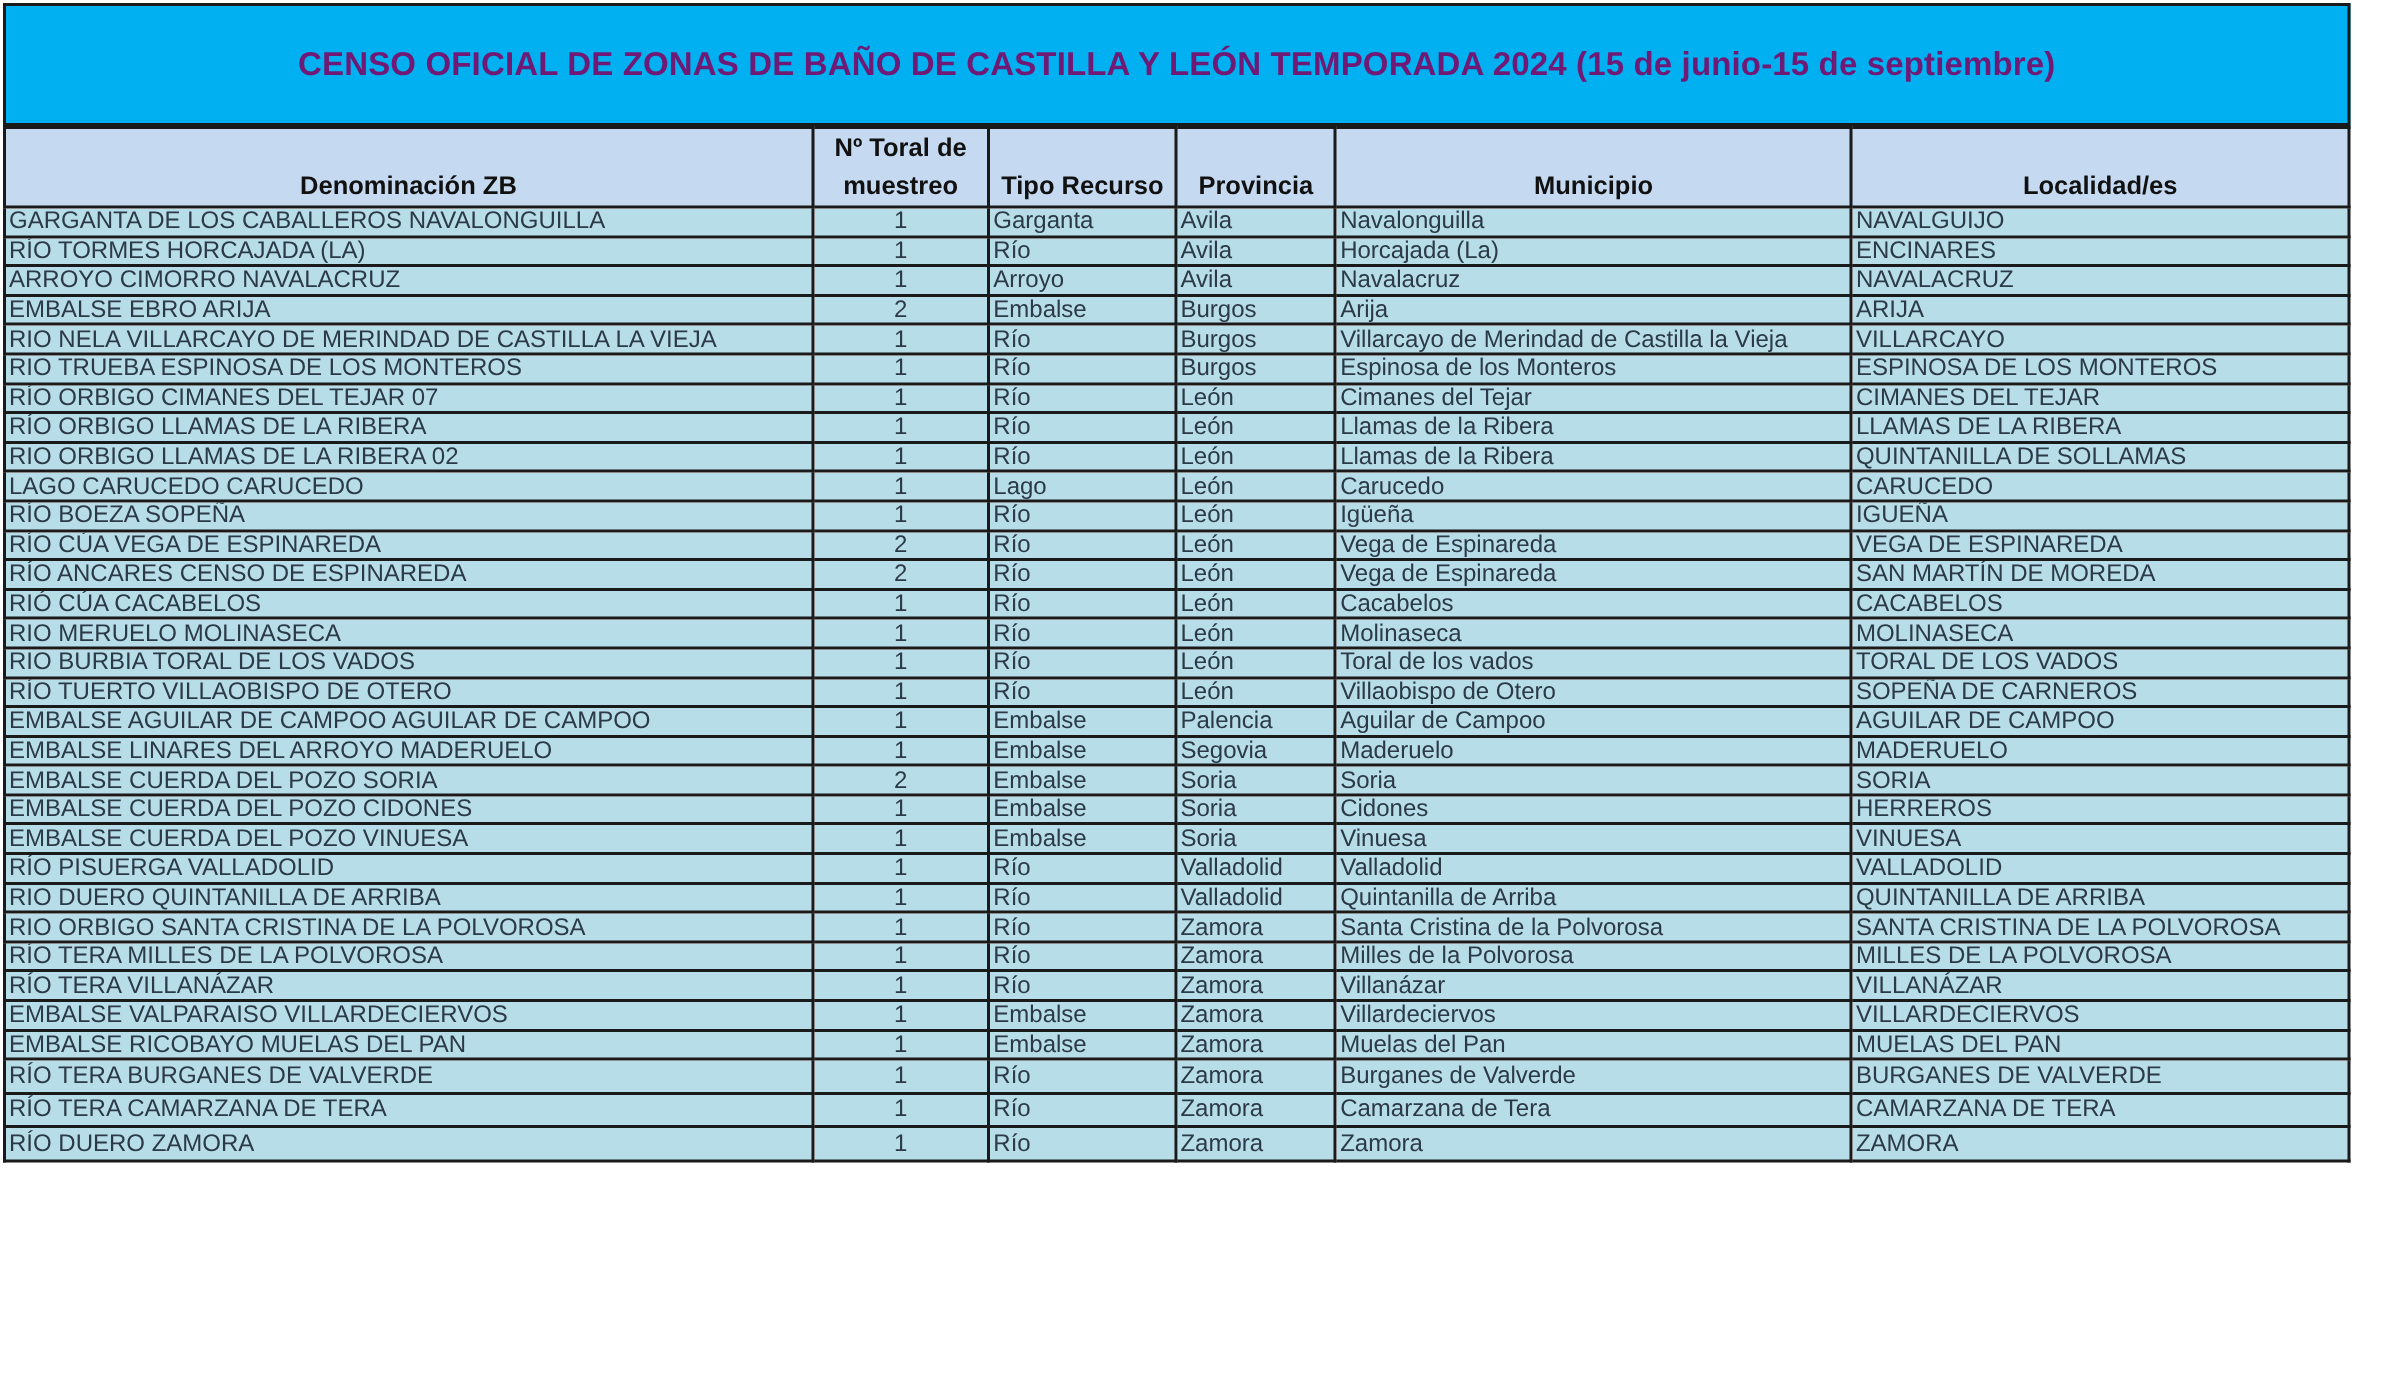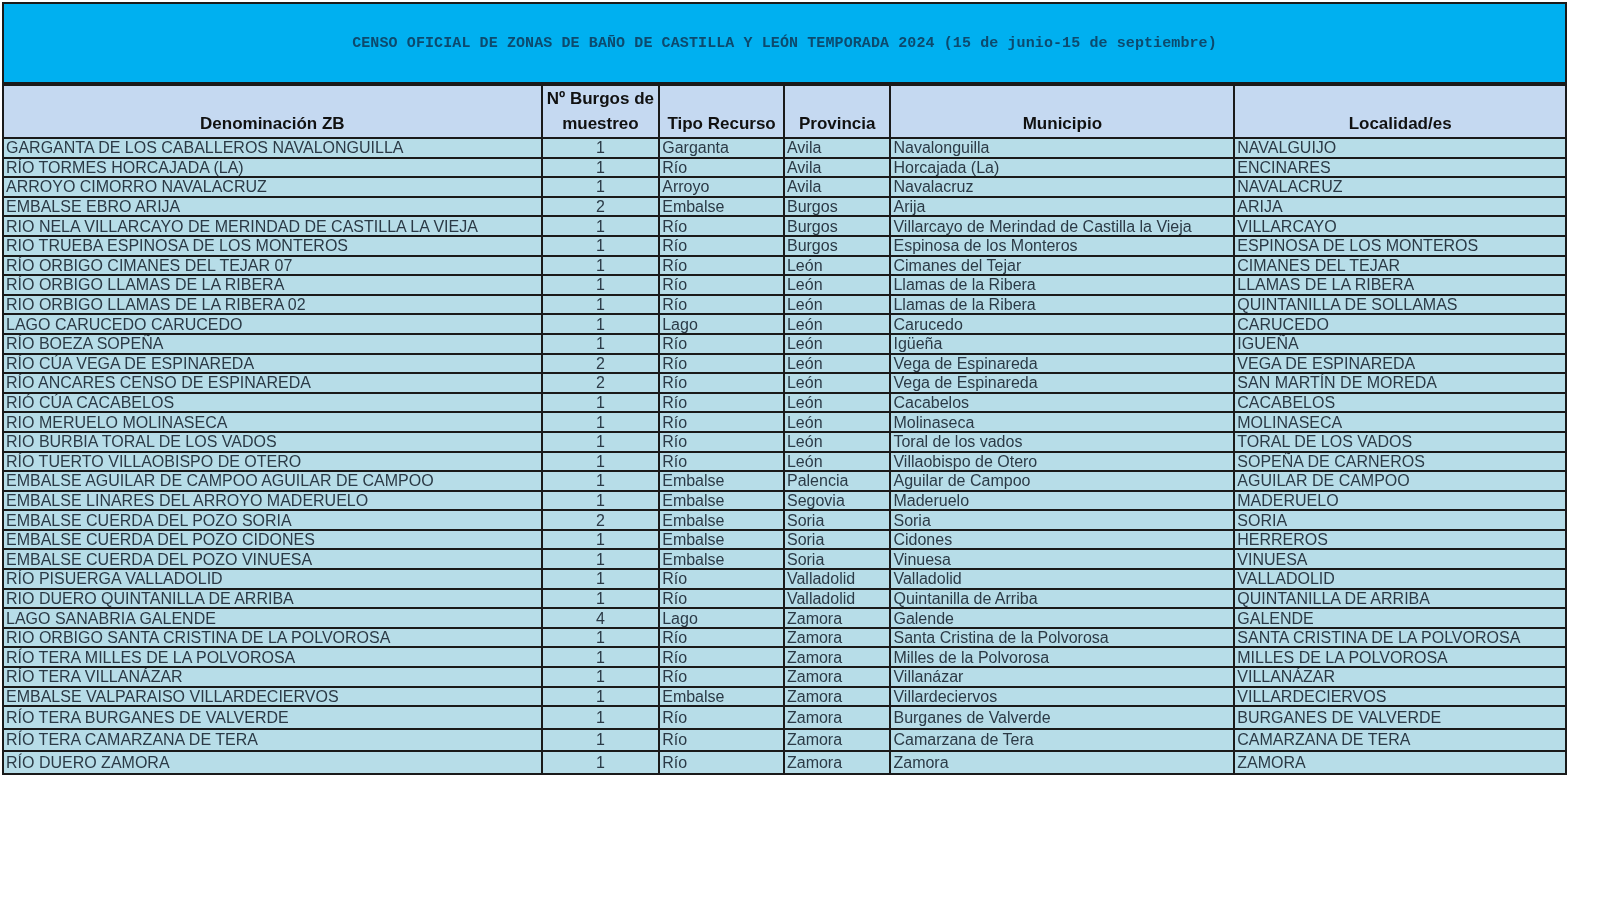--- a/index.html
+++ b/index.html
@@ -1,21 +1,21 @@
 <!DOCTYPE html>
 <html><head>
 <meta charset="utf-8">
 <style>
   html, body { margin: 0; padding: 0; background: #ffffff; }
   body { width: 1600px; height: 917px; overflow: hidden; position: relative; font-family: "Liberation Sans", sans-serif; }
   .sheet { position: absolute; left: 2px; top: 2px; width: 1565px; }
   .title-band {
     height: 78px; background: #00b0f0; border: 2px solid #1a1a1a;
     display: flex; align-items: center; justify-content: center;
-    font-weight: bold; font-size: 15px; color: #0c4a6e; letter-spacing: 0.1px; font-family: Liberation Mono, monospace;
+    font-weight: bold; font-size: 22px; color: #701a75; letter-spacing: 0.1px;
   }
   table { border-collapse: collapse; table-layout: fixed; width: 1565px; }
   th {
     background: #c5d9f1; color: #111; font-weight: bold; font-size: 17px;
     border: 2px solid #1a1a1a; vertical-align: bottom; text-align: center;
     padding: 0 2px 1px 2px; height: 48px; line-height: 25px;
   }
   td {
     background: #b7dde8; color: #2b3a46; font-size: 16px;
     border: 2px solid #1a1a1a; padding: 0 2px; height: 17.6px; line-height: 17px;
@@ -36,21 +36,21 @@
       <col class="c1">
         <col class="c2">
         <col class="c3">
         <col class="c4">
         <col class="c5">
         <col class="c6">
     </colgroup>
     <thead>
       <tr>
         <th>Denominación ZB</th>
-        <th>Nº Burgos de muestreo</th>
+        <th>Nº Toral de muestreo</th>
         <th>Tipo Recurso</th>
         <th>Provincia</th>
         <th>Municipio</th>
         <th>Localidad/es</th>
       </tr>
     </thead>
     <tbody id="tbody">
         <tr>
           <td>GARGANTA DE LOS CABALLEROS NAVALONGUILLA</td>
           <td class="num">1</td>
@@ -237,28 +237,20 @@
         </tr>
         <tr>
           <td>RIO DUERO QUINTANILLA DE ARRIBA</td>
           <td class="num">1</td>
           <td>Río</td>
           <td>Valladolid</td>
           <td>Quintanilla de Arriba</td>
           <td>QUINTANILLA DE ARRIBA</td>
         </tr>
         <tr>
-          <td>LAGO SANABRIA GALENDE</td>
-          <td class="num">4</td>
-          <td>Lago</td>
-          <td>Zamora</td>
-          <td>Galende</td>
-          <td>GALENDE</td>
-        </tr>
-        <tr>
           <td>RIO ORBIGO SANTA CRISTINA DE LA POLVOROSA</td>
           <td class="num">1</td>
           <td>Río</td>
           <td>Zamora</td>
           <td>Santa Cristina de la Polvorosa</td>
           <td>SANTA CRISTINA DE LA POLVOROSA</td>
         </tr>
         <tr>
           <td>RÍO TERA MILLES DE LA POLVOROSA</td>
           <td class="num">1</td>
@@ -275,20 +267,28 @@
           <td>Villanázar</td>
           <td>VILLANÁZAR</td>
         </tr>
         <tr>
           <td>EMBALSE VALPARAISO VILLARDECIERVOS</td>
           <td class="num">1</td>
           <td>Embalse</td>
           <td>Zamora</td>
           <td>Villardeciervos</td>
           <td>VILLARDECIERVOS</td>
+        </tr>
+        <tr>
+          <td>EMBALSE RICOBAYO MUELAS DEL PAN</td>
+          <td class="num">1</td>
+          <td>Embalse</td>
+          <td>Zamora</td>
+          <td>Muelas del Pan</td>
+          <td>MUELAS DEL PAN</td>
         </tr>
         <tr class="tall">
           <td>RÍO TERA BURGANES DE VALVERDE</td>
           <td class="num">1</td>
           <td>Río</td>
           <td>Zamora</td>
           <td>Burganes de Valverde</td>
           <td>BURGANES DE VALVERDE</td>
         </tr>
         <tr class="tall">

